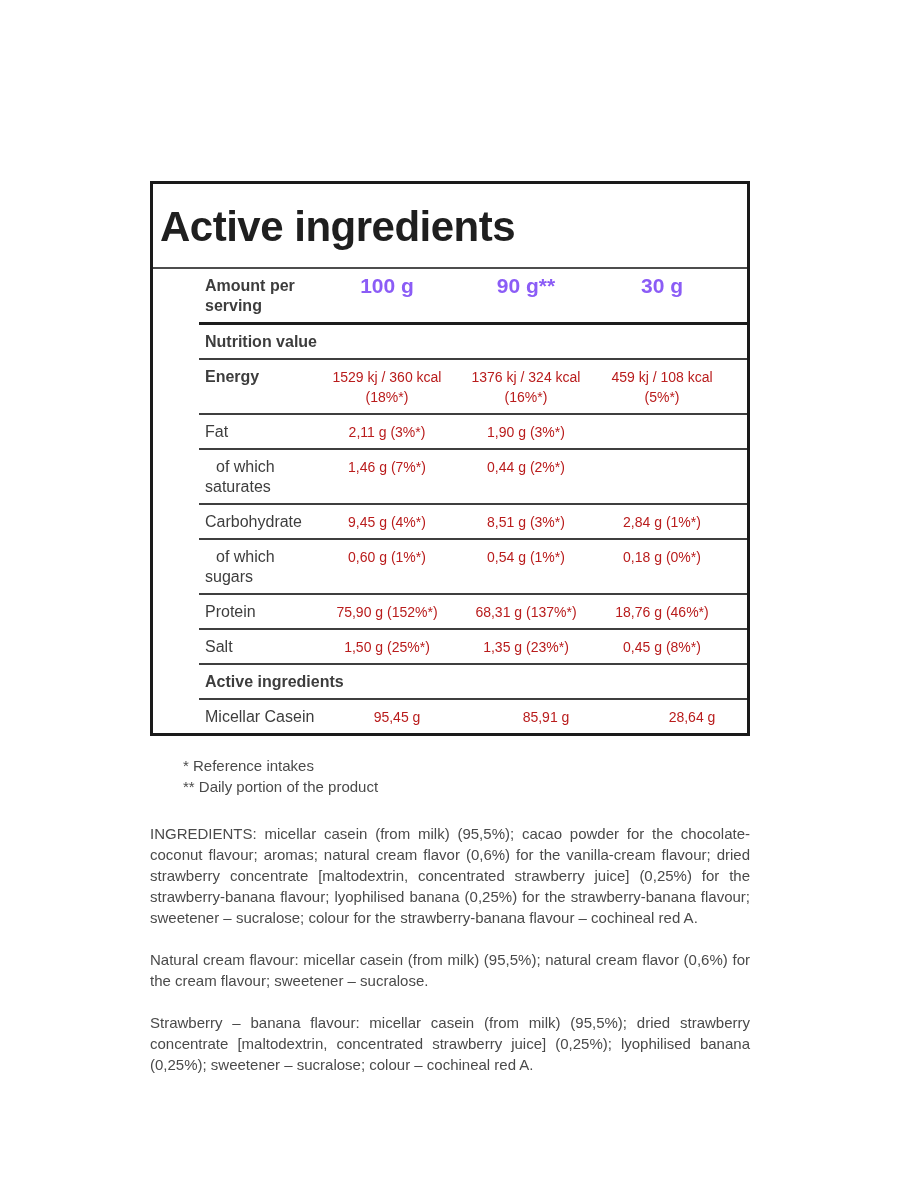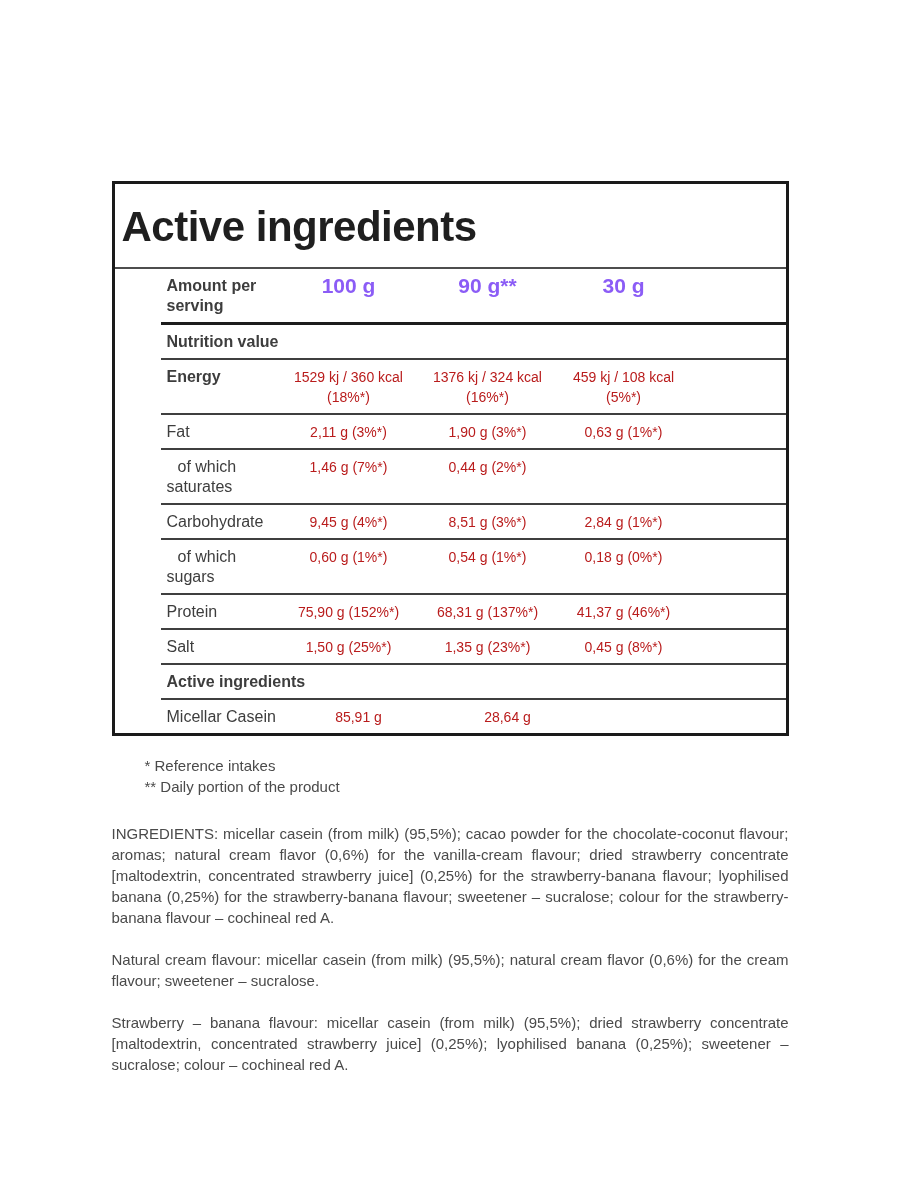--- a/index.html
+++ b/index.html
@@ -5,21 +5,21 @@
   html, body {
     margin: 0;
     padding: 0;
     width: 900px;
     height: 1200px;
     background: #ffffff;
     font-family: "Liberation Sans", sans-serif;
     -webkit-font-smoothing: antialiased;
   }
   .page {
-    width: 677px;
+    width: 600px;
     margin: 0 auto;
     padding-top: 181px;
     box-sizing: content-box;
   }
 
   
   .tbl {
     width: 100%;
     border: 3px solid #1a1a1a;
     box-sizing: border-box;
@@ -115,21 +115,20 @@
 (18%*)</div>
           <div class="cell value-cell">1376 kj / 324 kcal
 (16%*)</div>
           <div class="cell value-cell">459 kj / 108 kcal
 (5%*)</div>
         </div>
         <div class="grid-row data-row">
           <div class="cell label-cell">Fat</div>
           <div class="cell value-cell">2,11 g (3%*)</div>
           <div class="cell value-cell">1,90 g (3%*)</div>
-          <div class="cell value-cell">0,63 g (1%*)</div>
         </div>
         <div class="grid-row data-row indent">
           <div class="cell label-cell">of which saturates</div>
           <div class="cell value-cell">1,46 g (7%*)</div>
           <div class="cell value-cell">0,44 g (2%*)</div>
         </div>
         <div class="grid-row data-row">
           <div class="cell label-cell">Carbohydrate</div>
           <div class="cell value-cell">9,45 g (4%*)</div>
           <div class="cell value-cell">8,51 g (3%*)</div>
@@ -138,33 +137,34 @@
         <div class="grid-row data-row indent">
           <div class="cell label-cell">of which sugars</div>
           <div class="cell value-cell">0,60 g (1%*)</div>
           <div class="cell value-cell">0,54 g (1%*)</div>
           <div class="cell value-cell">0,18 g (0%*)</div>
         </div>
         <div class="grid-row data-row">
           <div class="cell label-cell">Protein</div>
           <div class="cell value-cell">75,90 g (152%*)</div>
           <div class="cell value-cell">68,31 g (137%*)</div>
-          <div class="cell value-cell">41,37 g (46%*)</div>
+          <div class="cell value-cell">18,76 g (46%*)</div>
         </div>
         <div class="grid-row data-row">
           <div class="cell label-cell">Salt</div>
           <div class="cell value-cell">1,50 g (25%*)</div>
           <div class="cell value-cell">1,35 g (23%*)</div>
           <div class="cell value-cell">0,45 g (8%*)</div>
         </div>
         <div class="grid-row section-row">
           <div class="cell label-cell">Active ingredients</div>
         </div>
         <div class="grid-row data-row">
           <div class="cell label-cell">Micellar Casein</div>
+          <div class="cell value-cell">95,45 g</div>
           <div class="cell value-cell">85,91 g</div>
           <div class="cell value-cell">28,64 g</div>
         </div>
       </div>
   </div>
 
   <div class="footnotes">
     <div>* Reference intakes</div>
     <div>** Daily portion of the product</div>
   </div>

